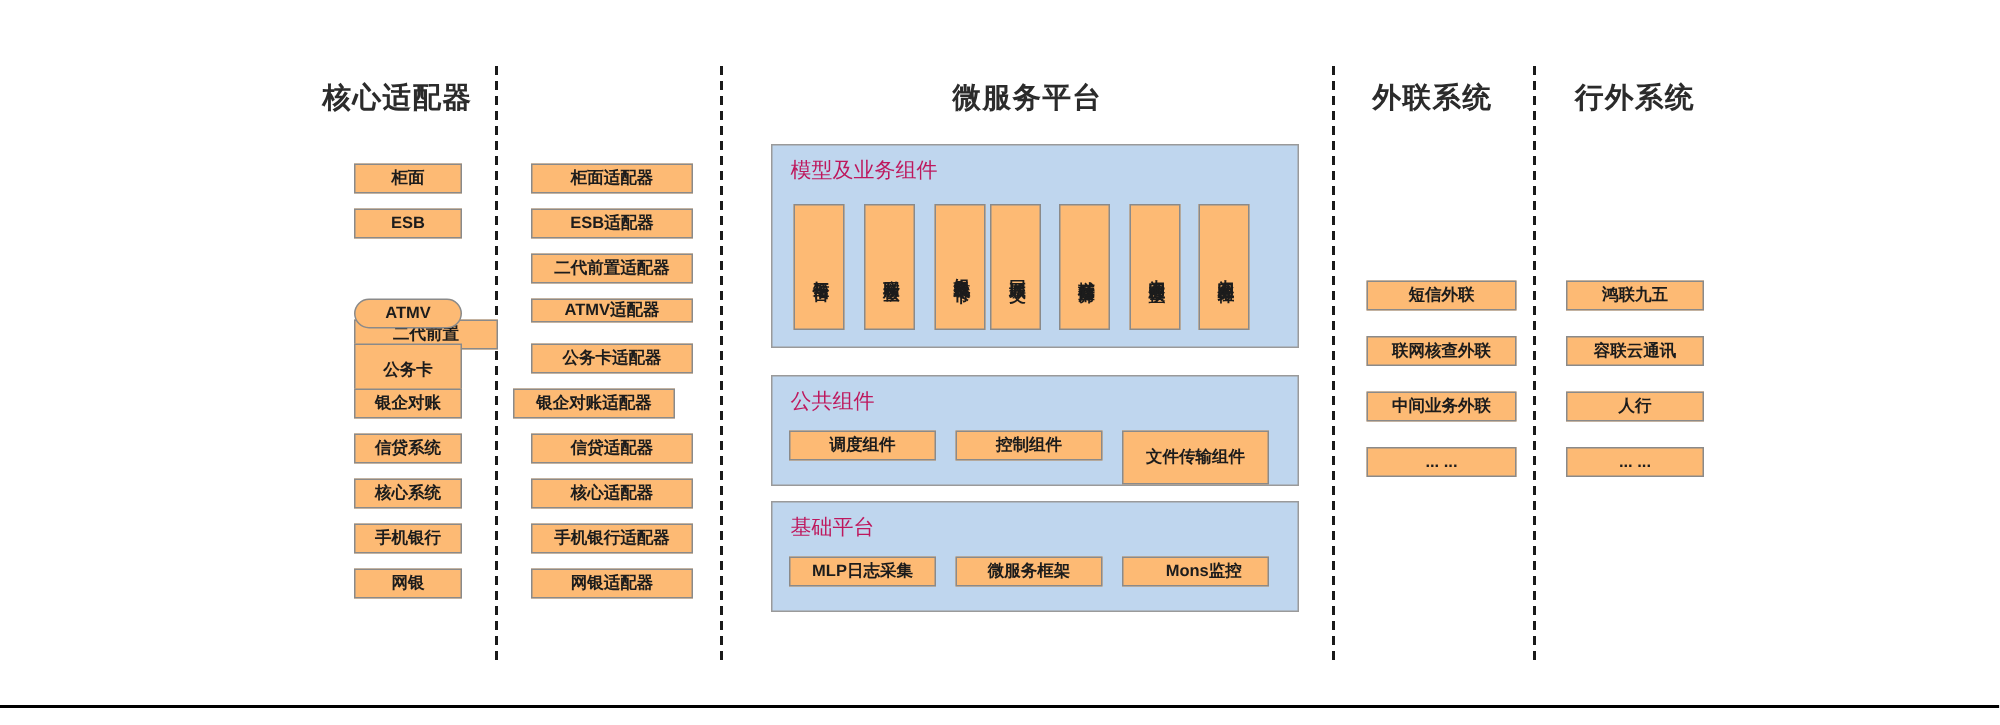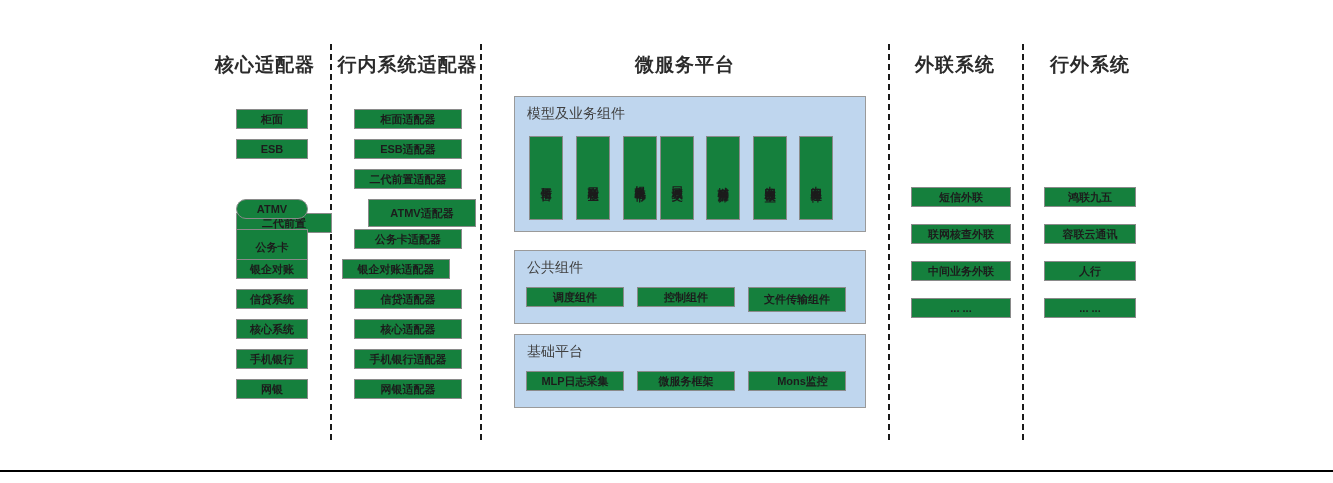--- a/index.html
+++ b/index.html
@@ -35,21 +35,21 @@
     font-weight: bold;
     color: #2b2b2b;
     text-align: center;
     letter-spacing: 1px;
     white-space: nowrap;
   }
 
   
   .gbox {
     position: absolute;
-    background: #15803d;
+    background: #fdba74;
     border: 1px solid #8a8a8a;
     box-sizing: border-box;
     font-size: 11px;
     color: #1c1c1c;
     font-weight: bold;
     display: flex;
     align-items: center;
     justify-content: center;
     text-align: center;
     line-height: 1.15;
@@ -69,21 +69,21 @@
     position: absolute;
     background: #bfd6ee;
     border: 1px solid #9a9a9a;
     box-sizing: border-box;
   }
   .bpanel-title {
     position: absolute;
     left: 12px;
     top: 8px;
     font-size: 14px;
-    color: #404040;
+    color: #be185d;
     font-weight: normal;
     white-space: nowrap;
   }
 
   
   .bottom-rule {
     position: absolute;
     left: 0;
     top: 470px;
     width: 1333px;
@@ -96,21 +96,20 @@
 
 <div id="canvas">
 
   <div class="vdash" style="left:330px;"></div>
   <div class="vdash" style="left:480px;"></div>
   <div class="vdash" style="left:888px;"></div>
   <div class="vdash" style="left:1022px;"></div>
 
   <div class="col-title" style="left:200px; top:52px; width:130px;">核心适配器</div>
 
-  <div class="col-title" style="left:335px; top:52px; width:145px;">行内系统适配器</div>
 
   <div class="col-title" style="left:485px; top:52px; width:400px;">微服务平台</div>
 
   <div class="col-title" style="left:890px; top:52px; width:130px;">外联系统</div>
 
   <div class="col-title" style="left:1025px; top:52px; width:130px;">行外系统</div>
 
   <div class="gbox" style="left:236px; top:109px; width:72px; height:20px;">柜面</div>
   <div class="gbox" style="left:236px; top:139px; width:72px; height:20px;">ESB</div>
   <div class="gbox" style="left:236px; top:169px; width:96px; height:20px;margin-top:44px;">二代前置</div>
@@ -118,21 +117,21 @@
   <div class="gbox" style="left:236px; top:229px; width:72px; height:36px;">公务卡</div>
   <div class="gbox" style="left:236px; top:259px; width:72px; height:20px;">银企对账</div>
   <div class="gbox" style="left:236px; top:289px; width:72px; height:20px;">信贷系统</div>
   <div class="gbox" style="left:236px; top:319px; width:72px; height:20px;">核心系统</div>
   <div class="gbox" style="left:236px; top:349px; width:72px; height:20px;">手机银行</div>
   <div class="gbox" style="left:236px; top:379px; width:72px; height:20px;">网银</div>
 
   <div class="gbox" style="left:354px; top:109px; width:108px; height:20px;">柜面适配器</div>
   <div class="gbox" style="left:354px; top:139px; width:108px; height:20px;">ESB适配器</div>
   <div class="gbox" style="left:354px; top:169px; width:108px; height:20px;">二代前置适配器</div>
-  <div class="gbox" style="left:368px; top:199px; width:108px; height:28px;">ATMV适配器</div>
+  <div class="gbox" style="left:354px; top:199px; width:108px; height:16px;">ATMV适配器</div>
   <div class="gbox" style="left:354px; top:229px; width:108px; height:20px;">公务卡适配器</div>
   <div class="gbox" style="left:342px; top:259px; width:108px; height:20px;">银企对账适配器</div>
   <div class="gbox" style="left:354px; top:289px; width:108px; height:20px;">信贷适配器</div>
   <div class="gbox" style="left:354px; top:319px; width:108px; height:20px;">核心适配器</div>
   <div class="gbox" style="left:354px; top:349px; width:108px; height:20px;">手机银行适配器</div>
   <div class="gbox" style="left:354px; top:379px; width:108px; height:20px;">网银适配器</div>
 
   <div class="bpanel" style="left:514px; top:96px; width:352px; height:136px;">
     <div class="bpanel-title">模型及业务组件</div>
   </div>
@@ -142,21 +141,21 @@
   <div class="gbox vert" style="left:660px; top:136px; width:34px; height:84px;">同城票交</div>
   <div class="gbox vert" style="left:706px; top:136px; width:34px; height:84px;">城商行清算</div>
   <div class="gbox vert" style="left:753px; top:136px; width:34px; height:84px;">中间业务模型</div>
   <div class="gbox vert" style="left:799px; top:136px; width:34px; height:84px;">中间业务组件</div>
 
   <div class="bpanel" style="left:514px; top:250px; width:352px; height:74px;">
     <div class="bpanel-title">公共组件</div>
   </div>
   <div class="gbox" style="left:526px; top:287px; width:98px; height:20px;">调度组件</div>
   <div class="gbox" style="left:637px; top:287px; width:98px; height:20px;">控制组件</div>
-  <div class="gbox" style="left:748px; top:287px; width:98px; height:25px;">文件传输组件</div>
+  <div class="gbox" style="left:748px; top:287px; width:98px; height:36px;">文件传输组件</div>
 
   <div class="bpanel" style="left:514px; top:334px; width:352px; height:74px;">
     <div class="bpanel-title">基础平台</div>
   </div>
   <div class="gbox" style="left:526px; top:371px; width:98px; height:20px;">MLP日志采集</div>
   <div class="gbox" style="left:637px; top:371px; width:98px; height:20px;">微服务框架</div>
   <div class="gbox" style="left:748px; top:371px; width:98px; height:20px;padding-left:11px;">Mons监控</div>
 
   <div class="gbox" style="left:911px; top:187px; width:100px; height:20px;">短信外联</div>
   <div class="gbox" style="left:911px; top:224px; width:100px; height:20px;">联网核查外联</div>

